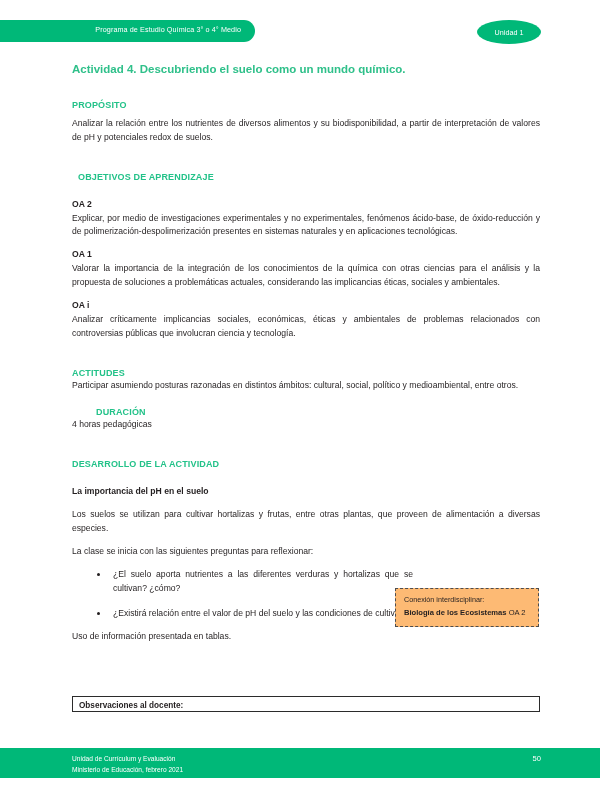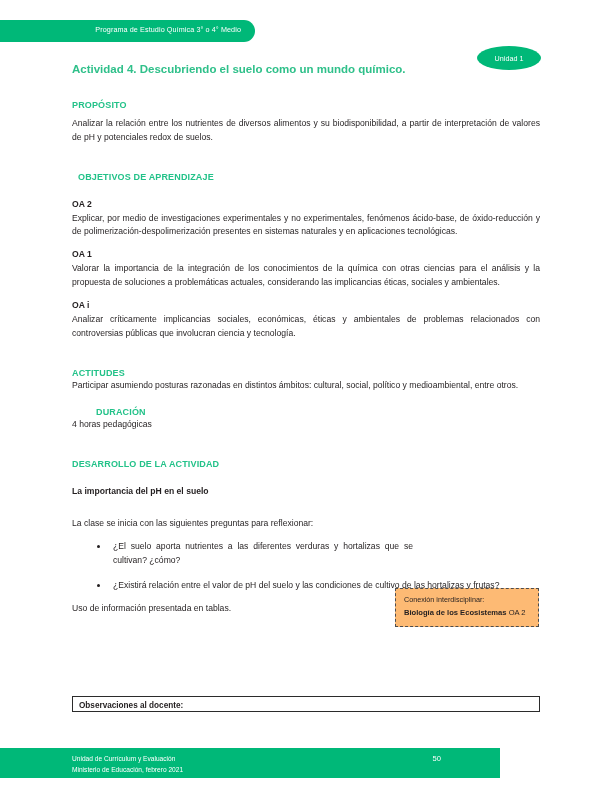--- a/index.html
+++ b/index.html
@@ -47,21 +47,20 @@
     position: absolute;
     top: 0;
     left: 477px;
     width: 64px;
     height: 24px;
     background: #00b878;
     border-radius: 50%;
     display: flex;
     align-items: center;
     justify-content: center;
-    margin-top: 26px;
   }
   .unit-badge-label {
     font-size: 7.2px;
     color: #ffffff;
     white-space: nowrap;
   }
 
   
   .page {
     position: absolute;
@@ -179,21 +178,21 @@
     font-weight: bold;
     color: #231f20;
     white-space: nowrap;
   }
 
   
   .footer {
     position: absolute;
     left: 0;
     top: 748px;
-    width: 500px;
+    width: 600px;
     height: 30px;
     background: #00b878;
   }
   .footer-left {
     position: absolute;
     left: 72px;
     top: 6px;
     font-size: 6.6px;
     color: #ffffff;
     line-height: 1.65;
@@ -272,20 +271,21 @@
 
   <div>
     <div class="sec-head">DESARROLLO DE LA ACTIVIDAD</div>
 
     <div class="gap-s"></div>
 
     <div class="sub-label">La importancia del pH en el suelo</div>
 
     <div class="gap-s"></div>
 
+    <p class="body-text" style="width:468px;">Los suelos se utilizan para cultivar hortalizas y frutas, entre otras plantas, que proveen de alimentación a diversas especies.</p>
 
     <div class="gap-s"></div>
 
     <p class="body-text" style="text-align:left;">La clase se inicia con las siguientes preguntas para reflexionar:</p>
 
     <div class="gap-s"></div>
 
     <ul class="bullets">
       <li style="width:300px;">
         <span class="dot"></span>

